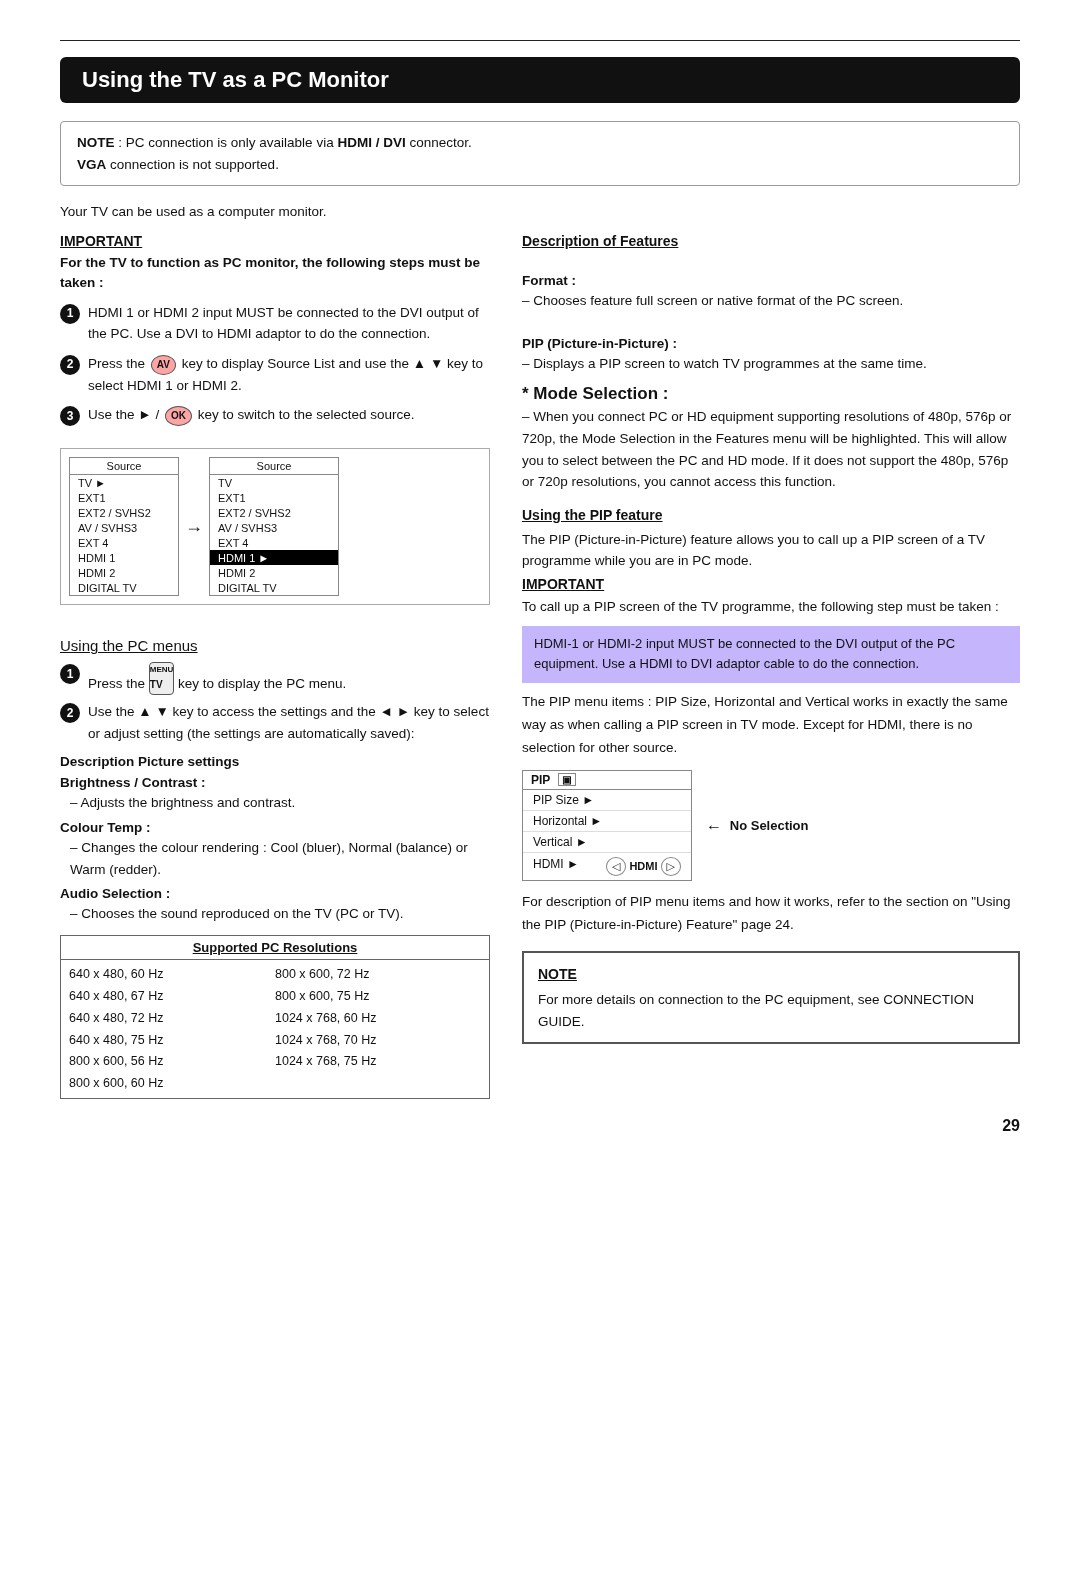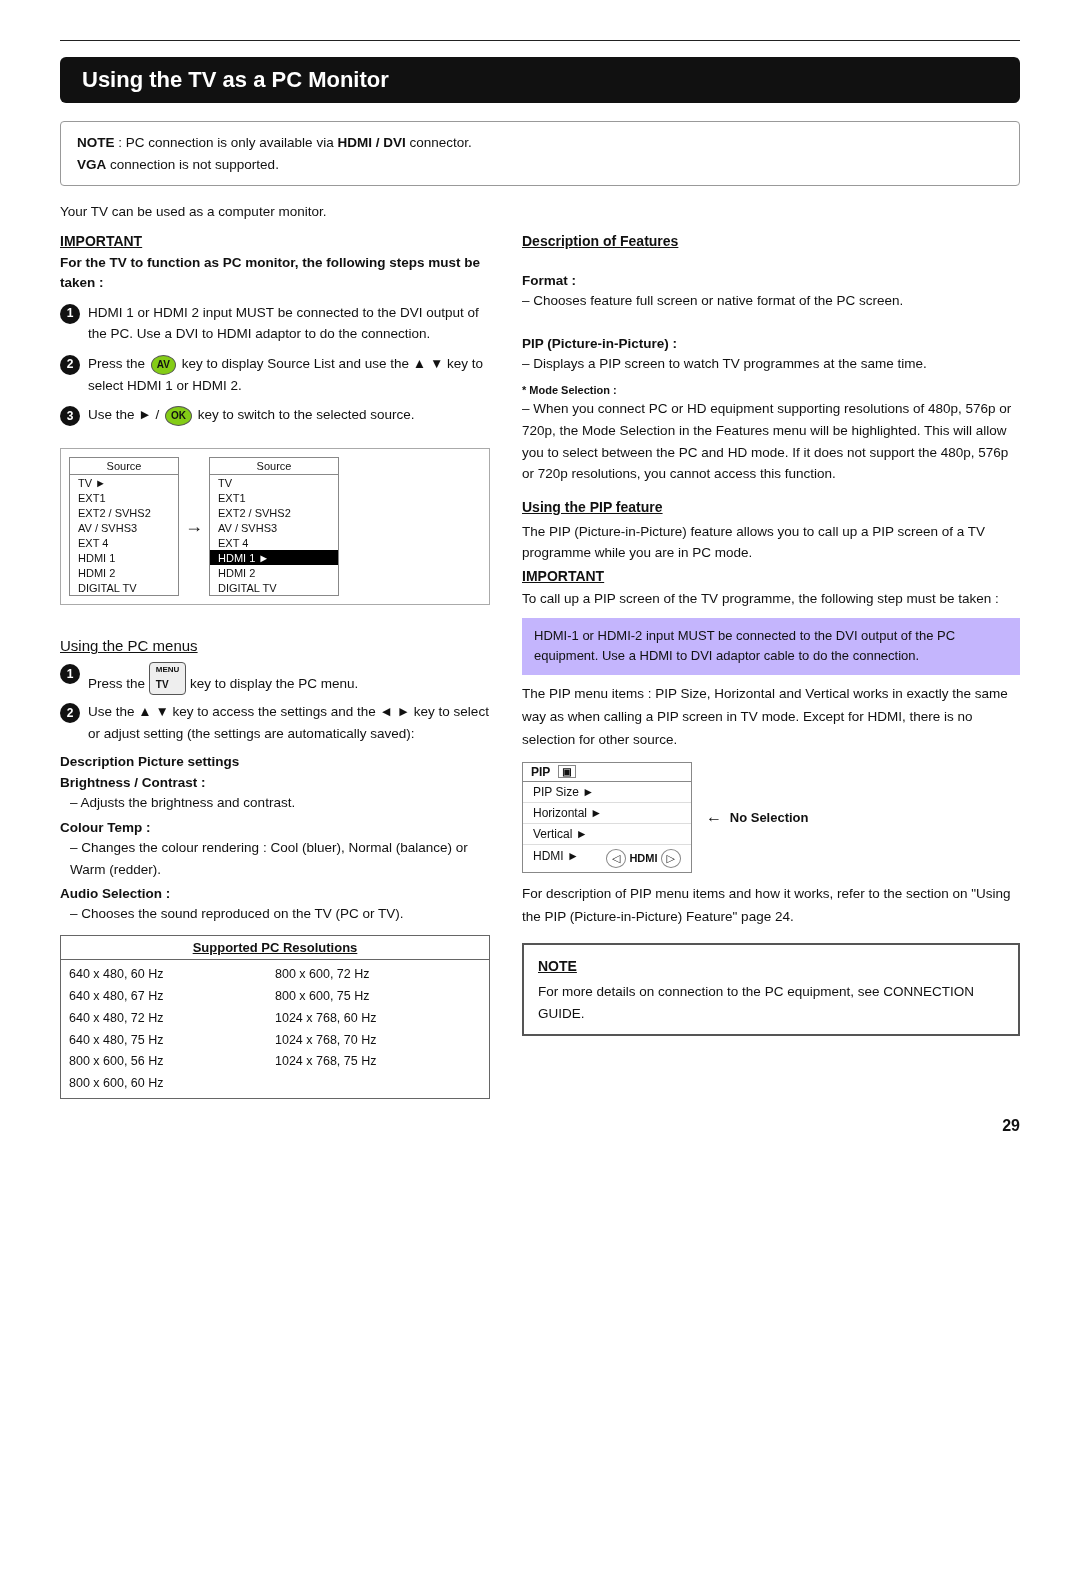--- a/index.html
+++ b/index.html
@@ -75,21 +75,21 @@
       margin-top: 2px;
     }
     .step-content { flex: 1; }
     .key-circle {
       display: inline-block;
       border: 1.5px solid #555;
       border-radius: 50%;
       padding: 1px 5px;
       font-size: 10px;
       font-weight: bold;
-      background: #84cc16;
+      background: #fca5a5;
       margin: 0 2px;
     }
     .source-diagram {
       border: 1px solid #aaa;
       margin: 12px 0 18px 0;
       padding: 0;
       display: inline-block;
       width: 100%;
       position: relative;
     }
@@ -207,21 +207,21 @@
       margin-top: 24px;
       margin-bottom: 2px;
     }
     .feature-text {
       font-size: 13.5px;
       line-height: 1.6;
       margin-bottom: 4px;
     }
     .star-heading {
       font-weight: bold;
-      font-size: 11px;
+      font-size: 17px;
       margin-top: 10px;
       margin-bottom: 2px;
     }
     .using-pip-heading {
       font-weight: bold;
       text-decoration: underline;
       font-size: 14px;
       margin-top: 14px;
       margin-bottom: 6px;
     }
@@ -391,21 +391,21 @@
       </div>
     </div>
 
     
     <div class="pc-menus-heading">Using the PC menus</div>
 
     <ul class="menu-step-list">
       <li>
         <span class="step-num">1</span>
         <span class="step-content">
-          Press the <span style="display:inline-block;border:1.5px solid #555;border-radius:4px;padding:1px 6px;font-size:10px;background:#eee;font-weight:bold;position:relative;"><span style="font-size:8px;display:block;text-align:center;font-weight:bold;">MENU</span>TV</span> key to display the PC menu.
+          Press the <span style="display:inline-block;border:1.5px solid #555;border-radius:4px;padding:1px 0;font-size:10px;background:#eee;font-weight:bold;position:relative;"><span style="font-size:8px;display:block;text-align:center;font-weight:bold;">MENU</span>TV</span> key to display the PC menu.
         </span>
       </li>
       <li>
         <span class="step-num">2</span>
         <span class="step-content">
           Use the ▲ ▼ key to access the settings and the ◄ ► key to select or adjust setting (the settings are automatically saved):
         </span>
       </li>
     </ul>
 

